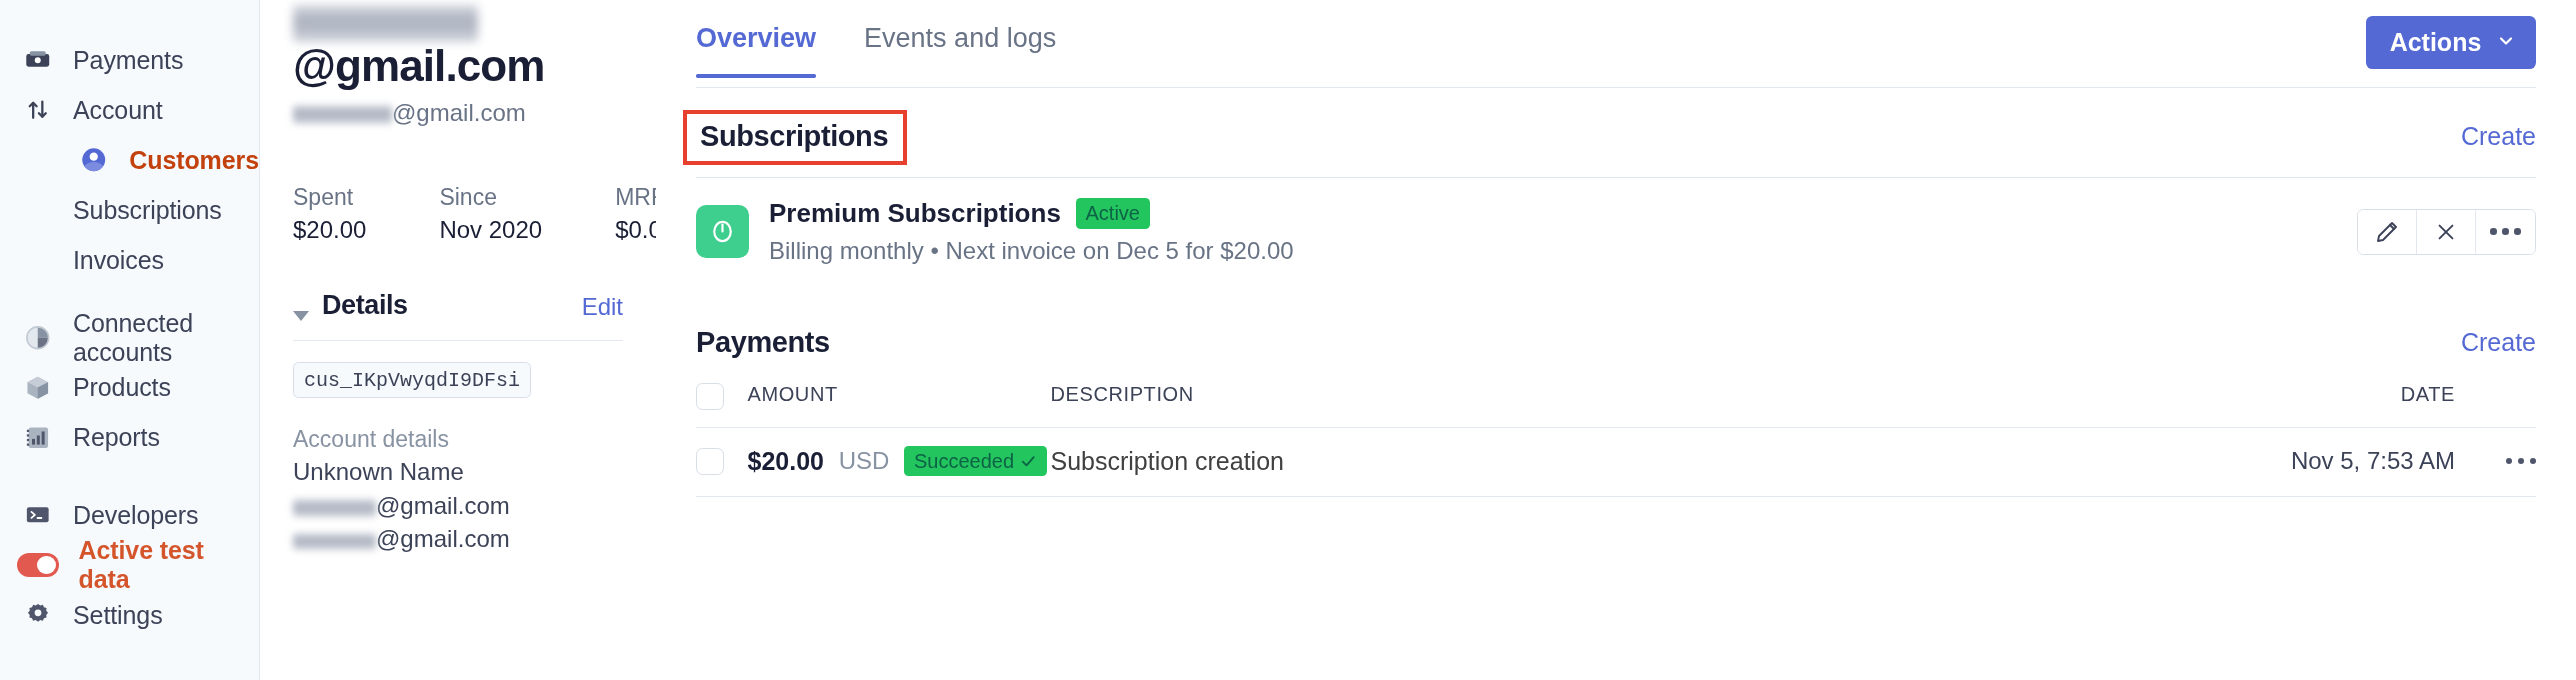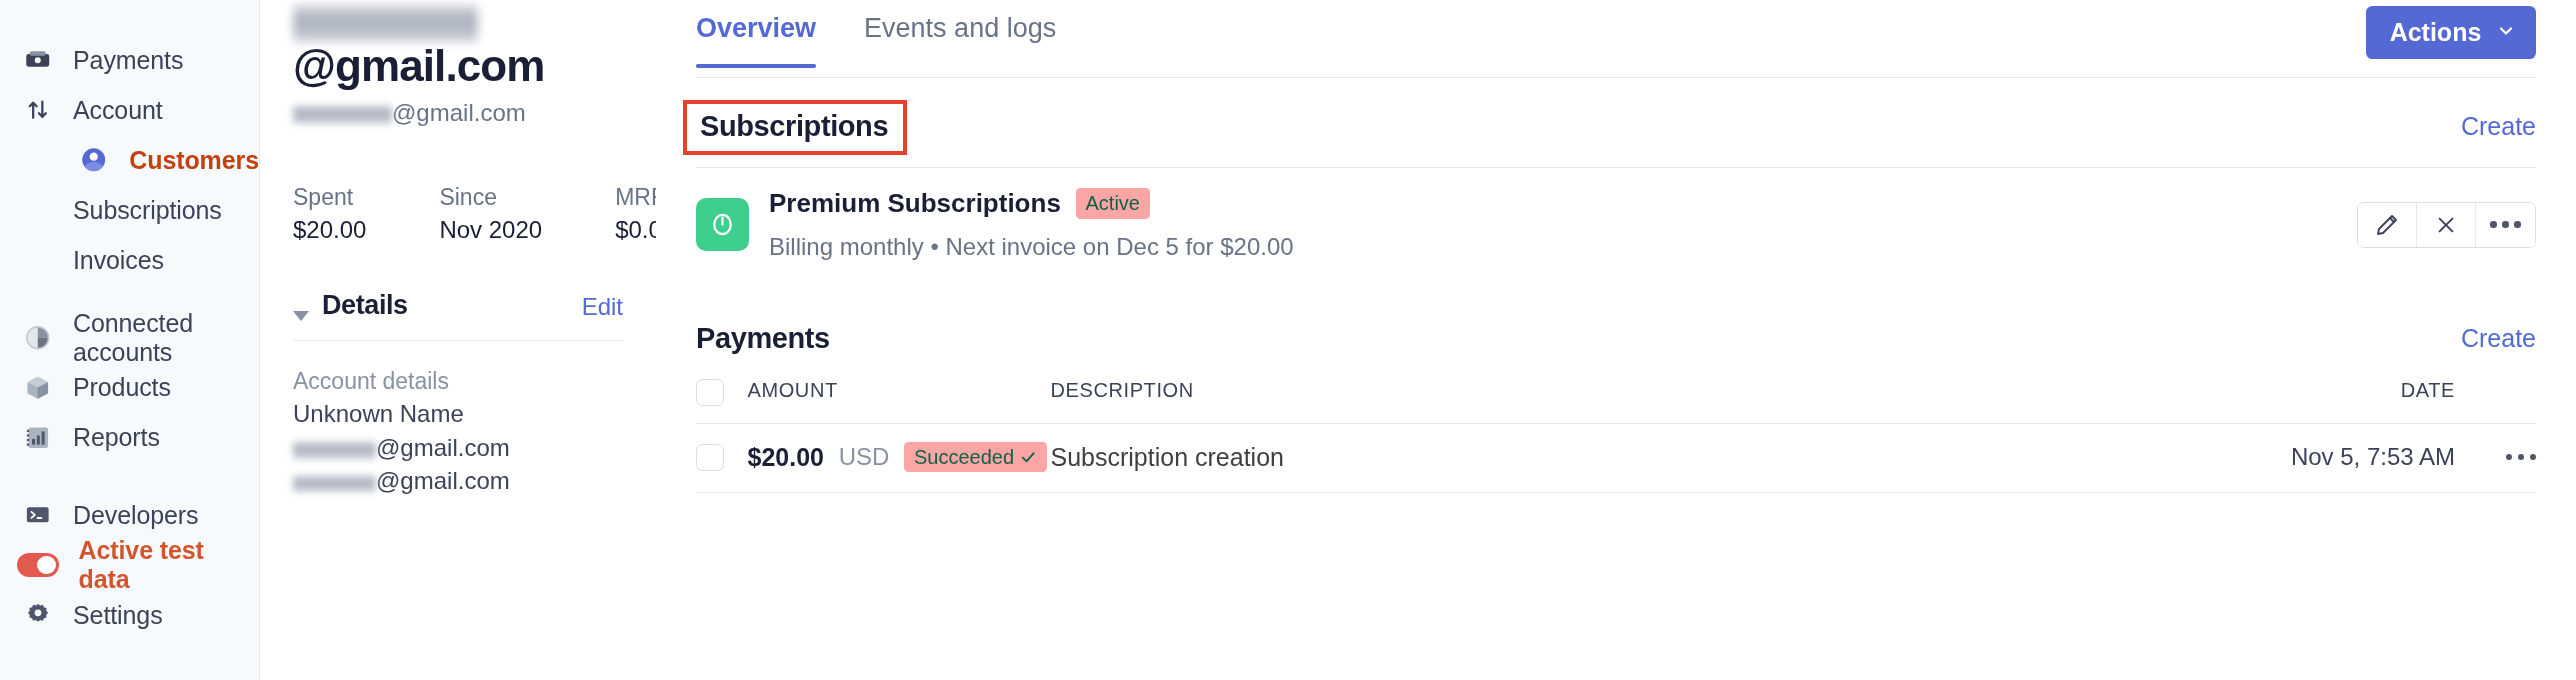--- a/index.html
+++ b/index.html
@@ -120,21 +120,21 @@
     padding: 5.5px 10px;
     font-family: "Liberation Mono", monospace;
     font-size: 20px;
     color: #3c4257;
     margin-top: 22px;
   }
   .acct-label { font-size: 23px; color: #8792a2; margin-top: 27.5px; }
   .acct-line { font-size: 24px; color: #3c4257; margin-top: 5.5px; white-space: nowrap; }
 
   
-  .main { flex: 1 1 auto; padding: 0 40px 0 40px; position: relative; background: #fff; }
+  .main { flex: 1 1 auto; padding: 10px 40px 0 40px; position: relative; background: #fff; }
 
   .tabs-row { display: flex; align-items: flex-start; padding-top: 13px; position: relative; }
   .tab {
     font-size: 27px; color: #697386;
     padding-bottom: 24px; margin-right: 48px;
     cursor: pointer; position: relative;
   }
   .tab.active { color: #5469d4; font-weight: bold; }
   .tab.active::after {
     content: ""; position: absolute; left: 0; right: 0; bottom: 0;
@@ -169,24 +169,24 @@
   .sub-icon {
     width: 53px; height: 53px; border-radius: 10px;
     background: #3ecf8e;
     display: flex; align-items: center; justify-content: center;
     flex: 0 0 53px; margin-right: 20px;
   }
   .sub-name-row { display: flex; align-items: center; gap: 14.7px; }
   .sub-name { font-size: 26px; font-weight: bold; color: #1a1f36; }
   .badge {
     font-size: 20px; padding: 3.7px 10px; border-radius: 4.6px;
-    background: #fca5a5; color: #0e6245; font-weight: normal;
+    background: #22c55e; color: #0e6245; font-weight: normal;
     display: inline-flex; align-items: center; gap: 6.4px;
   }
-  .sub-meta { font-size: 24px; color: #697386; margin-top: 14px; white-space: nowrap; }
+  .sub-meta { font-size: 24px; color: #697386; margin-top: 8px; white-space: nowrap; }
 
   .btn-group {
     margin-left: auto; display: flex;
     border: 0.9px solid #d8dee7; border-radius: 6.4px;
     overflow: hidden; background: #fff;
   }
   .gbtn {
     width: 59px; height: 44px;
     display: flex; align-items: center; justify-content: center;
     border-right: 0.9px solid #e3e8ee; cursor: pointer; background: #fff;
@@ -371,20 +371,21 @@
       </div>
     </div>
 
     <div class="details-head">
       <span class="tri"></span>
       <span class="details-title">Details</span>
       <span class="edit-link">Edit</span>
     </div>
     <div class="hr"></div>
 
+    <span class="id-chip">cus_IKpVwyqdI9DFsi</span>
 
     <div class="acct-label">Account details</div>
     <div class="acct-line">Unknown Name</div>
     <div class="acct-line">
       <span class="redact det"></span><span>@gmail.com</span>
     </div>
     <div class="acct-line">
       <span class="redact det"></span><span>@gmail.com</span>
     </div>
   </section>

